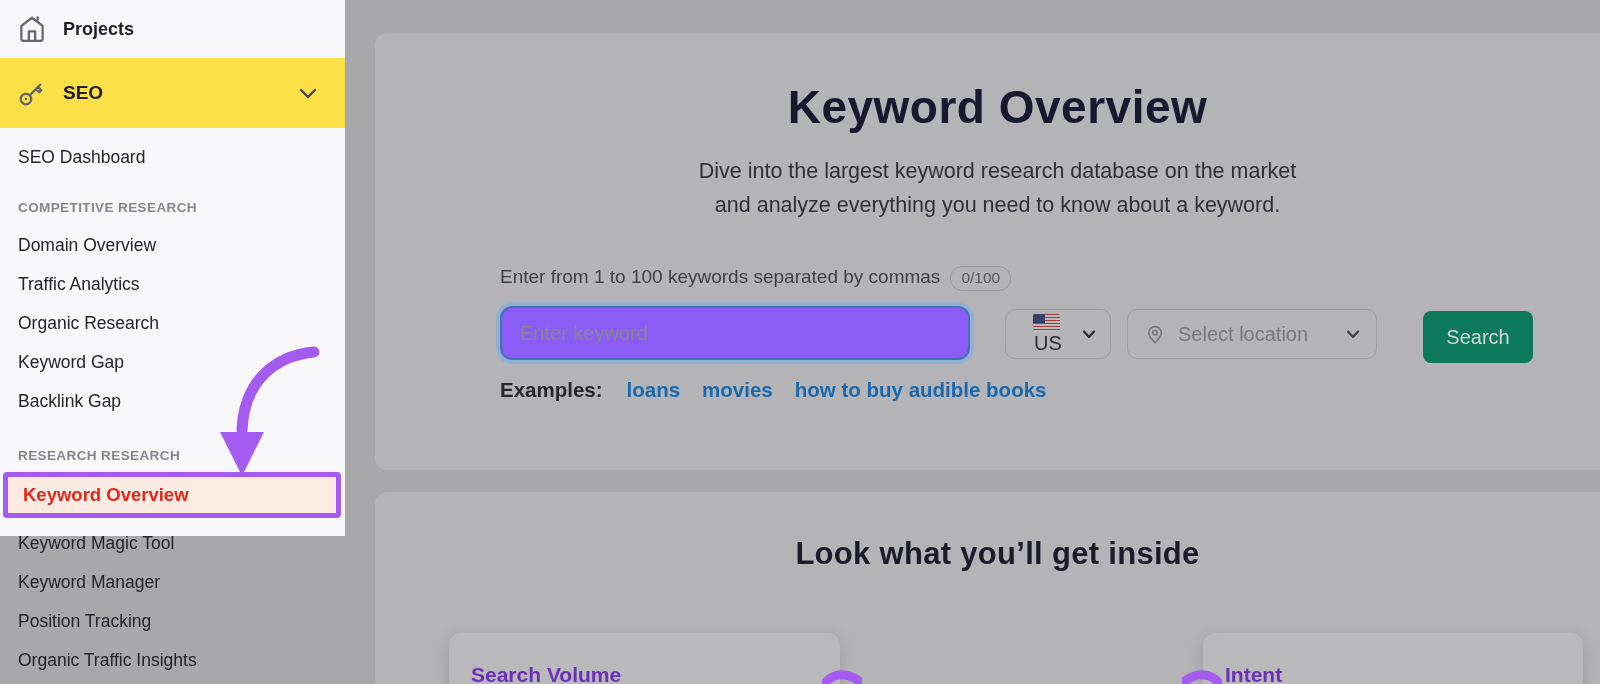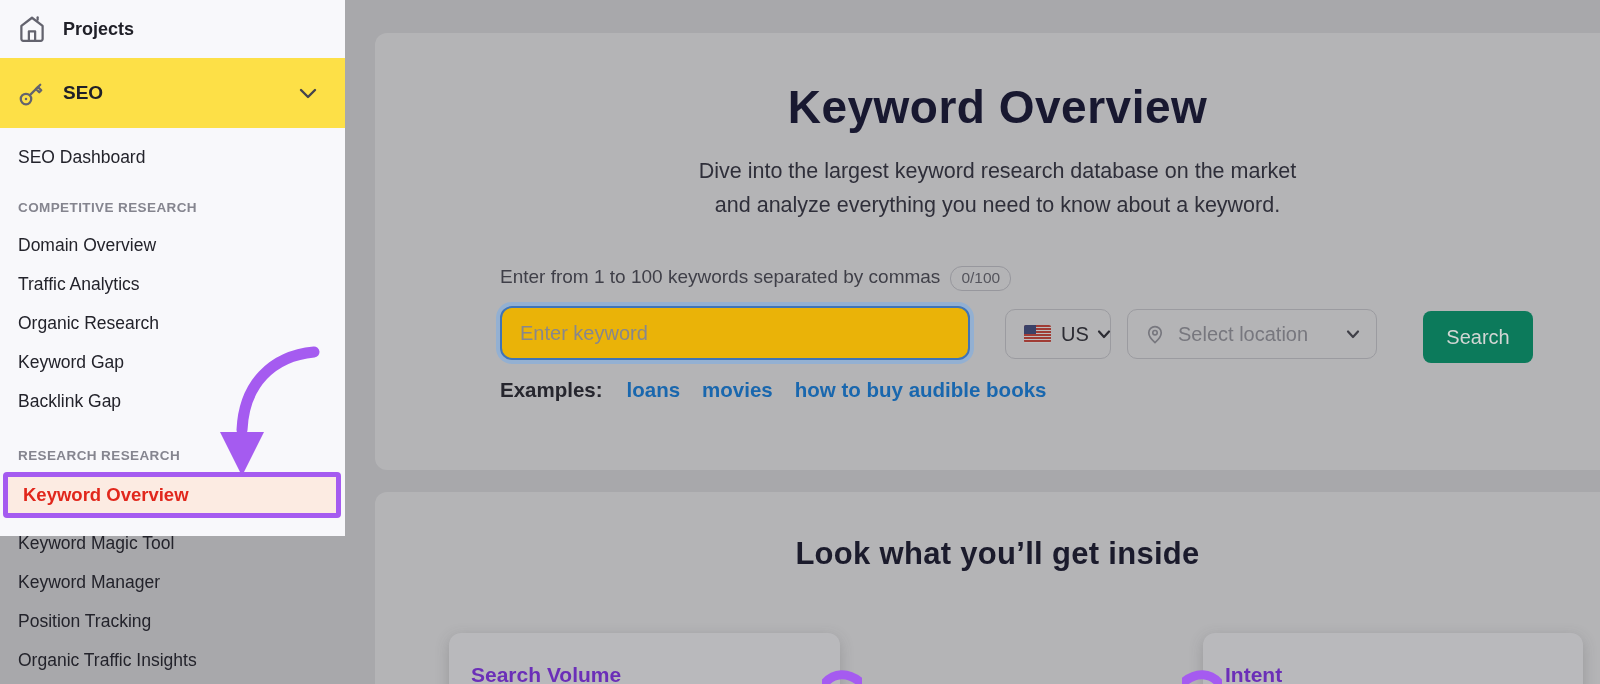--- a/index.html
+++ b/index.html
@@ -45,21 +45,21 @@
               font-size:46px; font-weight:700; color:#181830; letter-spacing:.5px; }
   .kw-desc { position:absolute; top:121px; left:0; width:1245px; text-align:center;
              font-size:21.5px; line-height:34px; color:#2f2f3a; }
 
   .search-label-row { position:absolute; top:233px; left:125px; display:flex;
                       align-items:flex-start; font-size:19px; color:#3f3f48; }
   .counter-badge { margin-left:10px; font-size:15.5px; color:#54545c;
                    border:1.5px solid #97979d; border-radius:12px; padding:2px 10px 3px; }
 
   .kw-input { position:absolute; top:273px; left:125px; width:470px; height:54px;
-              background:#eab308; border:2px solid #3f74b8; border-radius:12px;
+              background:#8b5cf6; border:2px solid #3f74b8; border-radius:12px;
               box-shadow:0 0 0 4px #93b0d2; padding:0 18px; font-size:20px;
               color:#2c2c33; outline:none;
               font-family:"Liberation Sans","DejaVu Sans",sans-serif; }
   .kw-input::placeholder { color:#87878d; opacity:1; }
 
   .dd { position:absolute; top:276px; height:50px; border:1.5px solid #9b9ba0;
         border-radius:10px; display:flex; align-items:center; cursor:pointer; }
   .dd-us { left:630px; width:106px; padding:0 14px 0 18px; justify-content:space-between; }
   .dd-us .cc { font-size:20px; color:#2c2c33; margin:0 8px 0 10px; }
   .dd-loc { left:752px; width:250px; padding:0 16px; }
@@ -159,21 +159,21 @@
       </div>
 
       <div class="search-label-row">
         <span>Enter from 1 to 100 keywords separated by commas</span>
         <span class="counter-badge">0/100</span>
       </div>
 
       <input class="kw-input" type="text" value="" placeholder="Enter keyword" style="">
 
       <div class="dd dd-us">
-        <span style="display:flex;align-items:center;">
+        <span style="display:flex;align-items:center;flex-direction:column;">
           <span class="flag">
               <span class="canton"></span>
             </span>
           <span class="cc">US</span>
         </span>
         <span class="icon">
           <svg width="14" height="10" viewBox="0 0 14 10" fill="none" stroke="#2c2c33" stroke-width="2.2" stroke-linecap="round" stroke-linejoin="round">
             <polyline points="2,2.5 7,8 12,2.5"></polyline>
           </svg>
         </span>

